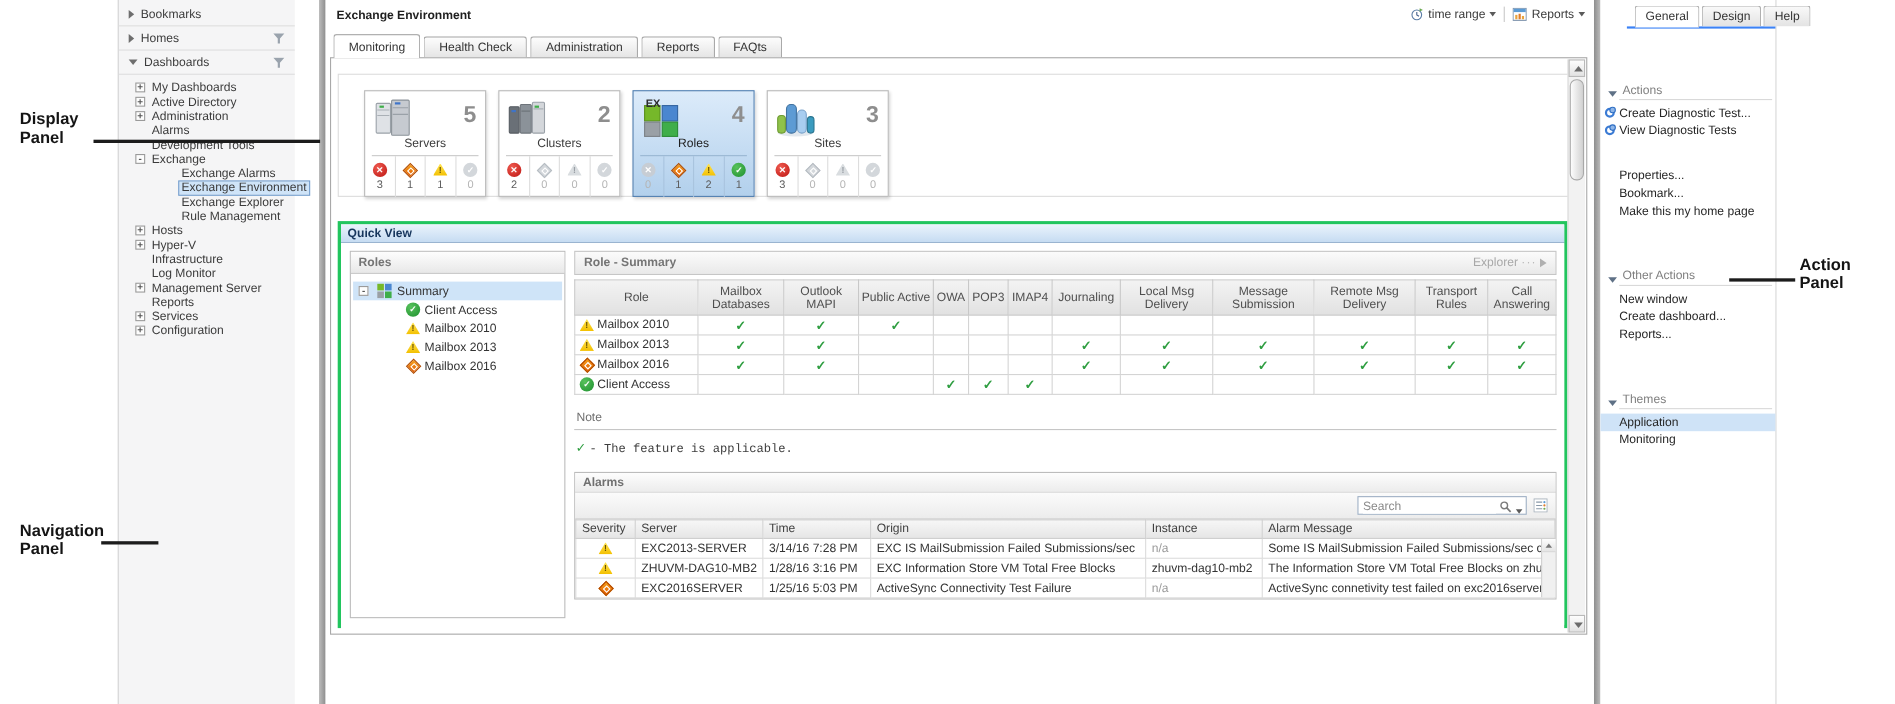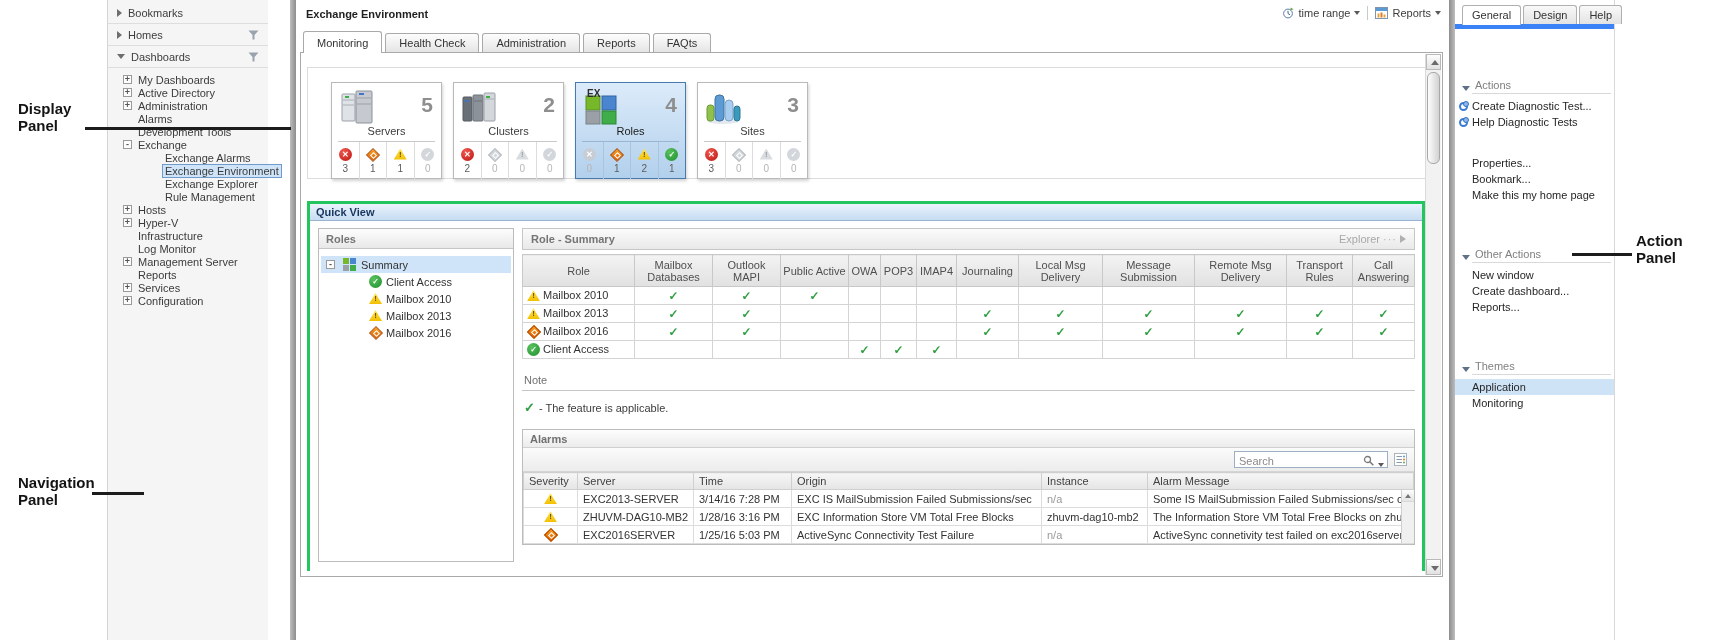--- a/index.html
+++ b/index.html
@@ -125,21 +125,21 @@
   table { border-collapse:collapse; table-layout:fixed; width:100%; }
   .ftable { margin-top:4px; }
   .ftable th { background:linear-gradient(#f3f3f3,#e1e1e1); border:1px solid #c8c8c8; color:#4f4f4f;
     font-weight:normal; padding:2px 1px; line-height:12px; height:32px; text-align:center; overflow:hidden; }
   .ftable td { border:1px solid #d4d4d4; height:18px; text-align:center; overflow:hidden; white-space:nowrap; }
   .ftable td.chk { color:#2f9e41; font-weight:bold; font-size:12px; }
   .rolecell { text-align:left !important; padding-left:4px; color:#333; }
   .rolecell .sico { margin-right:3px; }
 
   .note-hd { margin-top:13px; padding:2px 2px 4px; color:#707070; border-bottom:1px solid #c6c6c6; }
-  .note-line { padding:9px 2px 6px; color:#3d3d3d; }
+  .note-line { padding:9px 2px 6px; color:#3d3d3d;font-family:Liberation Mono, monospace; }
   .note-check { color:#2f9e41; font-weight:bold; font-size:13px; margin-right:4px; }
 
   .alarms { margin-top:8px; border:1px solid #bcbcbc; position:relative; }
   .alarms-hd { height:18px; line-height:18px; padding:0 7px; font-weight:bold; color:#707070;
     background:linear-gradient(#fdfdfd,#ececec); border-bottom:1px solid #d0d0d0; }
   .alarms-toolbar { height:24px; display:flex; align-items:center; justify-content:flex-end; gap:6px;
     padding:0 7px; background:linear-gradient(#fbfbfb,#ececec); border-bottom:1px solid #d5d5d5; }
   .search-box { width:154px; height:17px; background:#fff; border:1px solid #9eafc4;
     display:flex; align-items:flex-end; padding:0 3px 0 4px; gap:3px; }
   .search-box input { border:none; outline:none; flex:1; min-width:0; font-size:11px;
@@ -166,21 +166,21 @@
   .sb-btn.up::after { content:""; position:absolute; left:3.5px; top:5px; width:0; height:0;
     border-left:4px solid transparent; border-right:4px solid transparent; border-bottom:5px solid #6b6b6b; }
   .sb-btn.down::after { content:""; position:absolute; left:3.5px; top:6px; width:0; height:0;
     border-left:4px solid transparent; border-right:4px solid transparent; border-top:5px solid #6b6b6b; }
   .sb-thumb { position:absolute; left:1px; top:18px; width:13px; height:92px; border:1px solid #a8a8a8;
     border-radius:6px; background:linear-gradient(90deg,#fdfdfd,#d2d2d2); }
 
   
   .action-panel { position:absolute; left:1455px; top:0; width:160px; height:640px; background:#fff;
     border-right:1px solid #d8d8d8; }
-  .ap-tabs { display:flex; padding:5px 4px 0 7px; border-bottom:5px solid #3b82f6; }
+  .ap-tabs { display:flex; padding:5px 4px 0 7px; border-bottom:2px solid #3b82f6;margin-left:24px; }
   .ap-tab { padding:0 9px; height:19px; line-height:18px; margin-right:2px; color:#333;
     border:1px solid #b0b0b0; border-bottom:none; border-radius:3px 3px 0 0;
     background:linear-gradient(#f9f9f9,#e3e3e3); position:relative; }
   .ap-tab.active { background:#fff; z-index:2; height:20px; margin-bottom:-1px; }
   .ap-body { padding-top:5px; }
   .ap-sec-hd { display:flex; align-items:flex-end; gap:5px; color:#7f7f7f; padding:3px 8px 2px 7px;margin-top:42px; }
   .ap-sec-hd .tri-d { border-top-color:#5f7186; }
   .ap-hr { height:1px; background:#d9d9d9; margin:0 3px 4px 17px; }
   .ap-item { padding:1.5px 6px 1.5px 17px; color:#262626; line-height:13px; white-space:nowrap; }
   .ap-item.gap { margin-top:25px; }
@@ -767,21 +767,21 @@
         <span>Actions</span>
       </div>
       <div class="ap-hr"></div>
       <div>
 
           <div class="ap-item">
             <span class="ap-ico diagnostic"></span><span>Create Diagnostic Test...</span>
           </div>
 
           <div class="ap-item">
-            <span class="ap-ico diagnostic"></span><span>Help Diagnostic Tests</span>
+            <span class="ap-ico diagnostic"></span><span>View Diagnostic Tests</span>
           </div>
 
           <div class="ap-item gap">
             <span class="ap-ico"></span><span>Properties...</span>
           </div>
 
           <div class="ap-item">
             <span class="ap-ico"></span><span>Bookmark...</span>
           </div>
 

